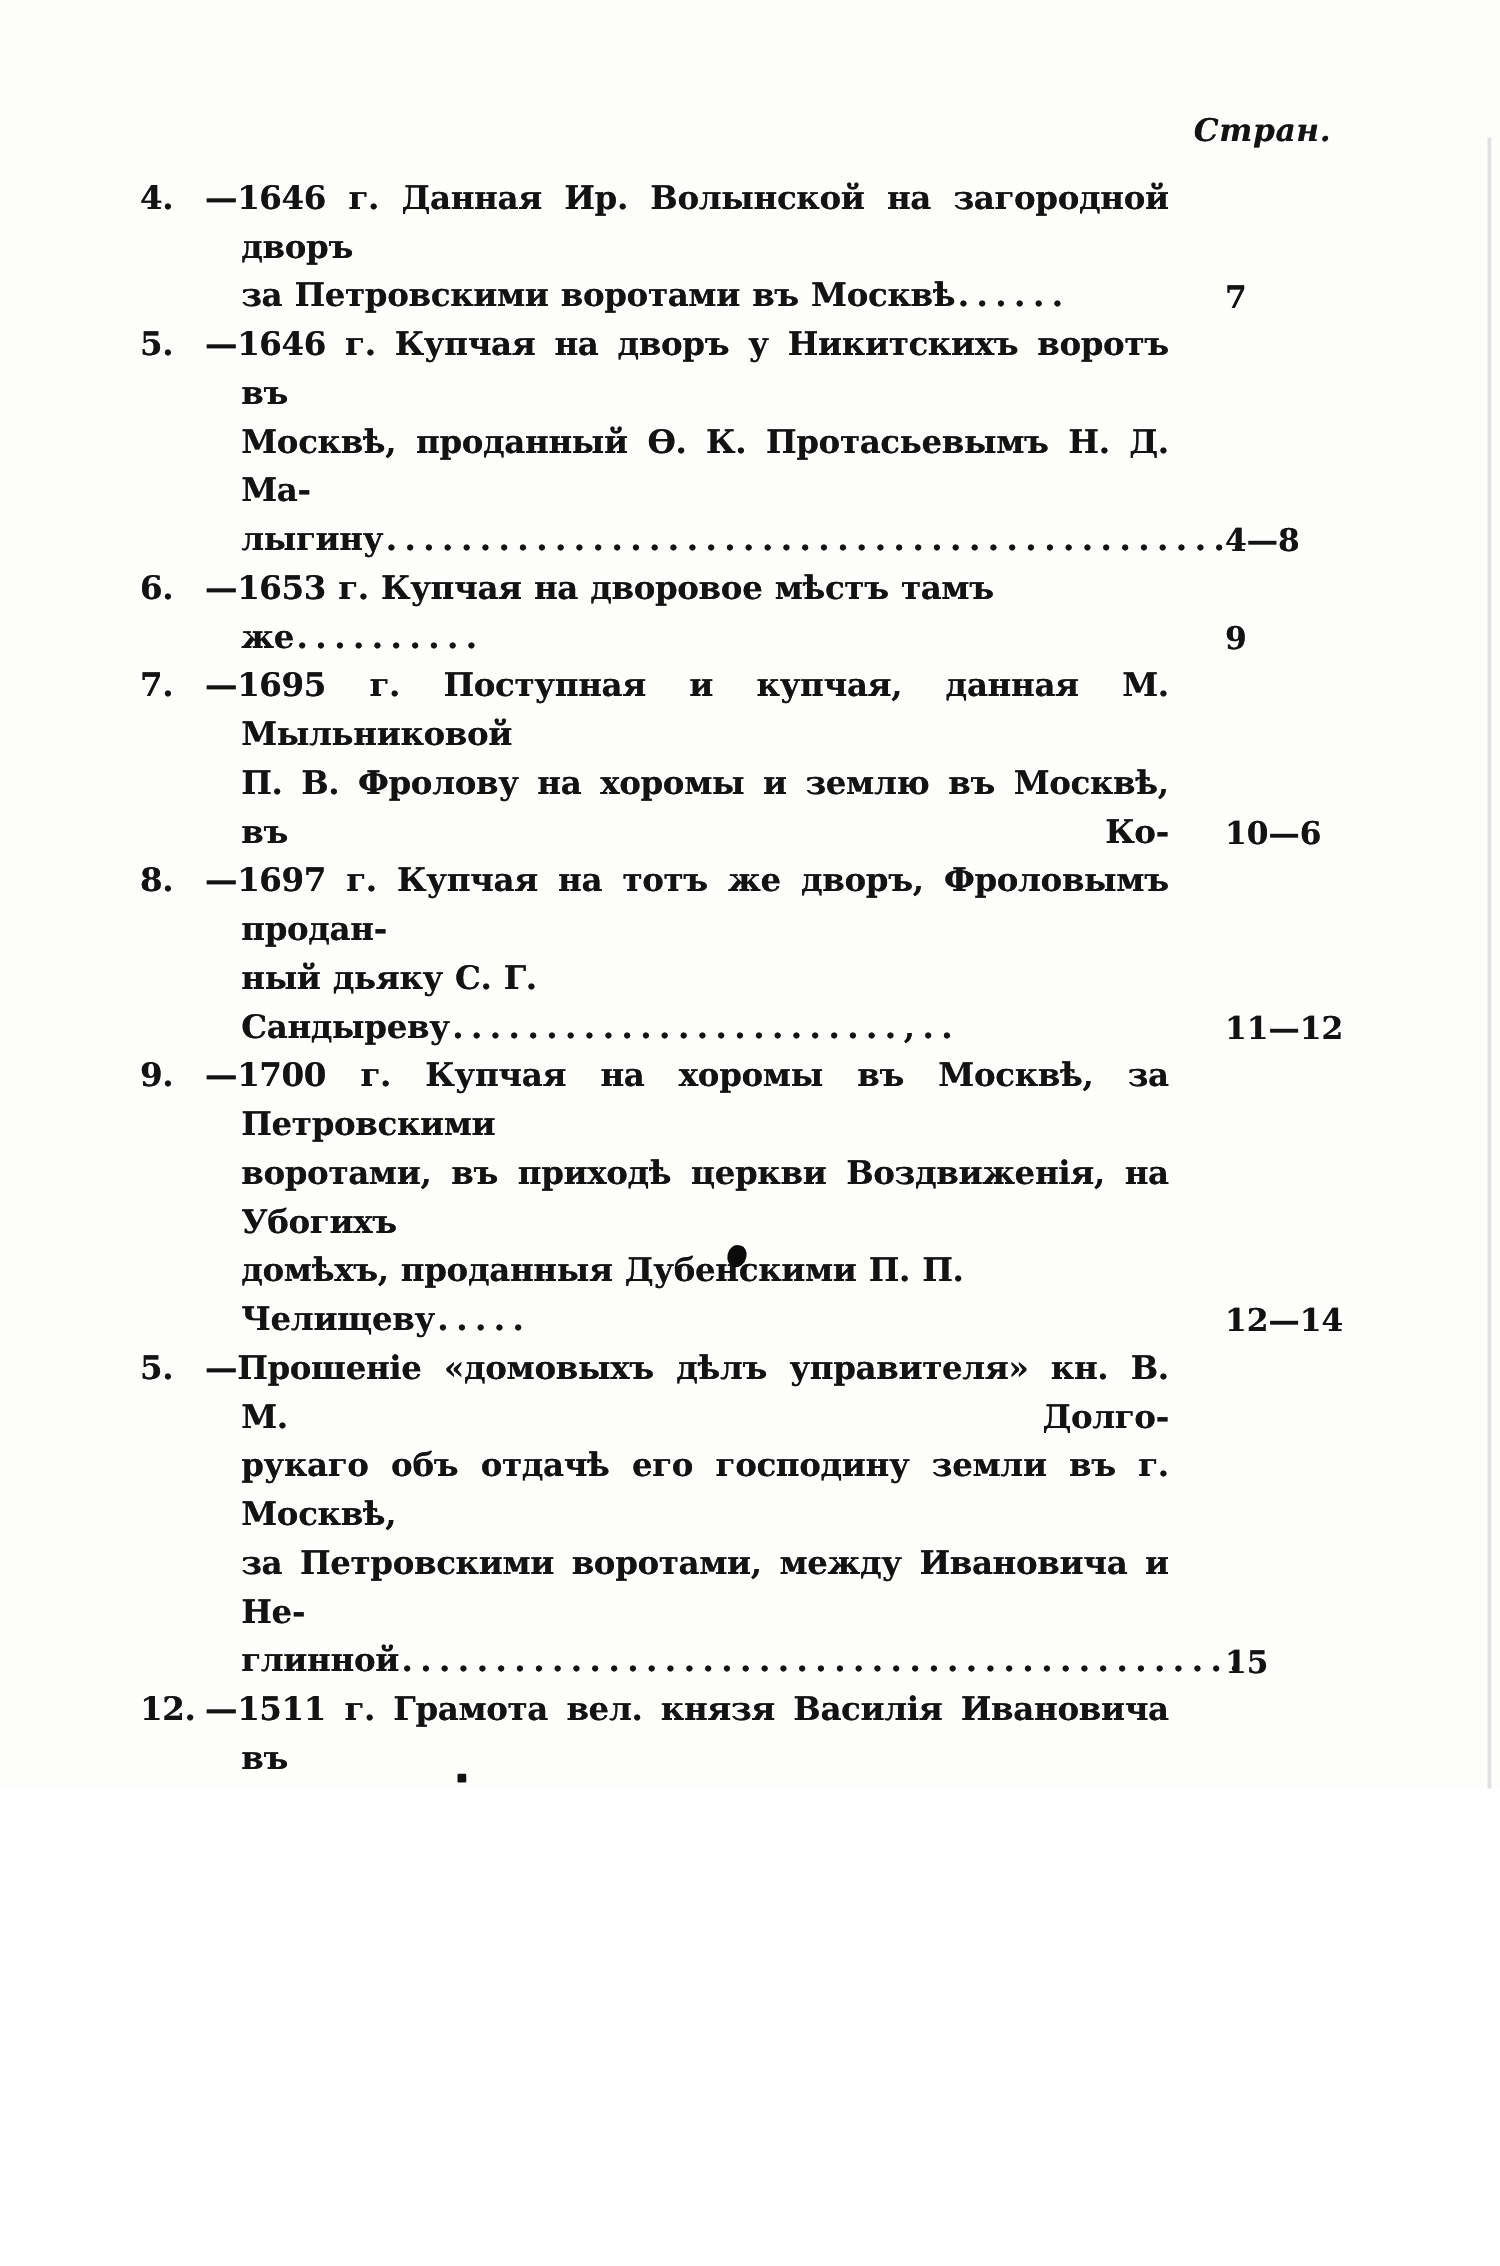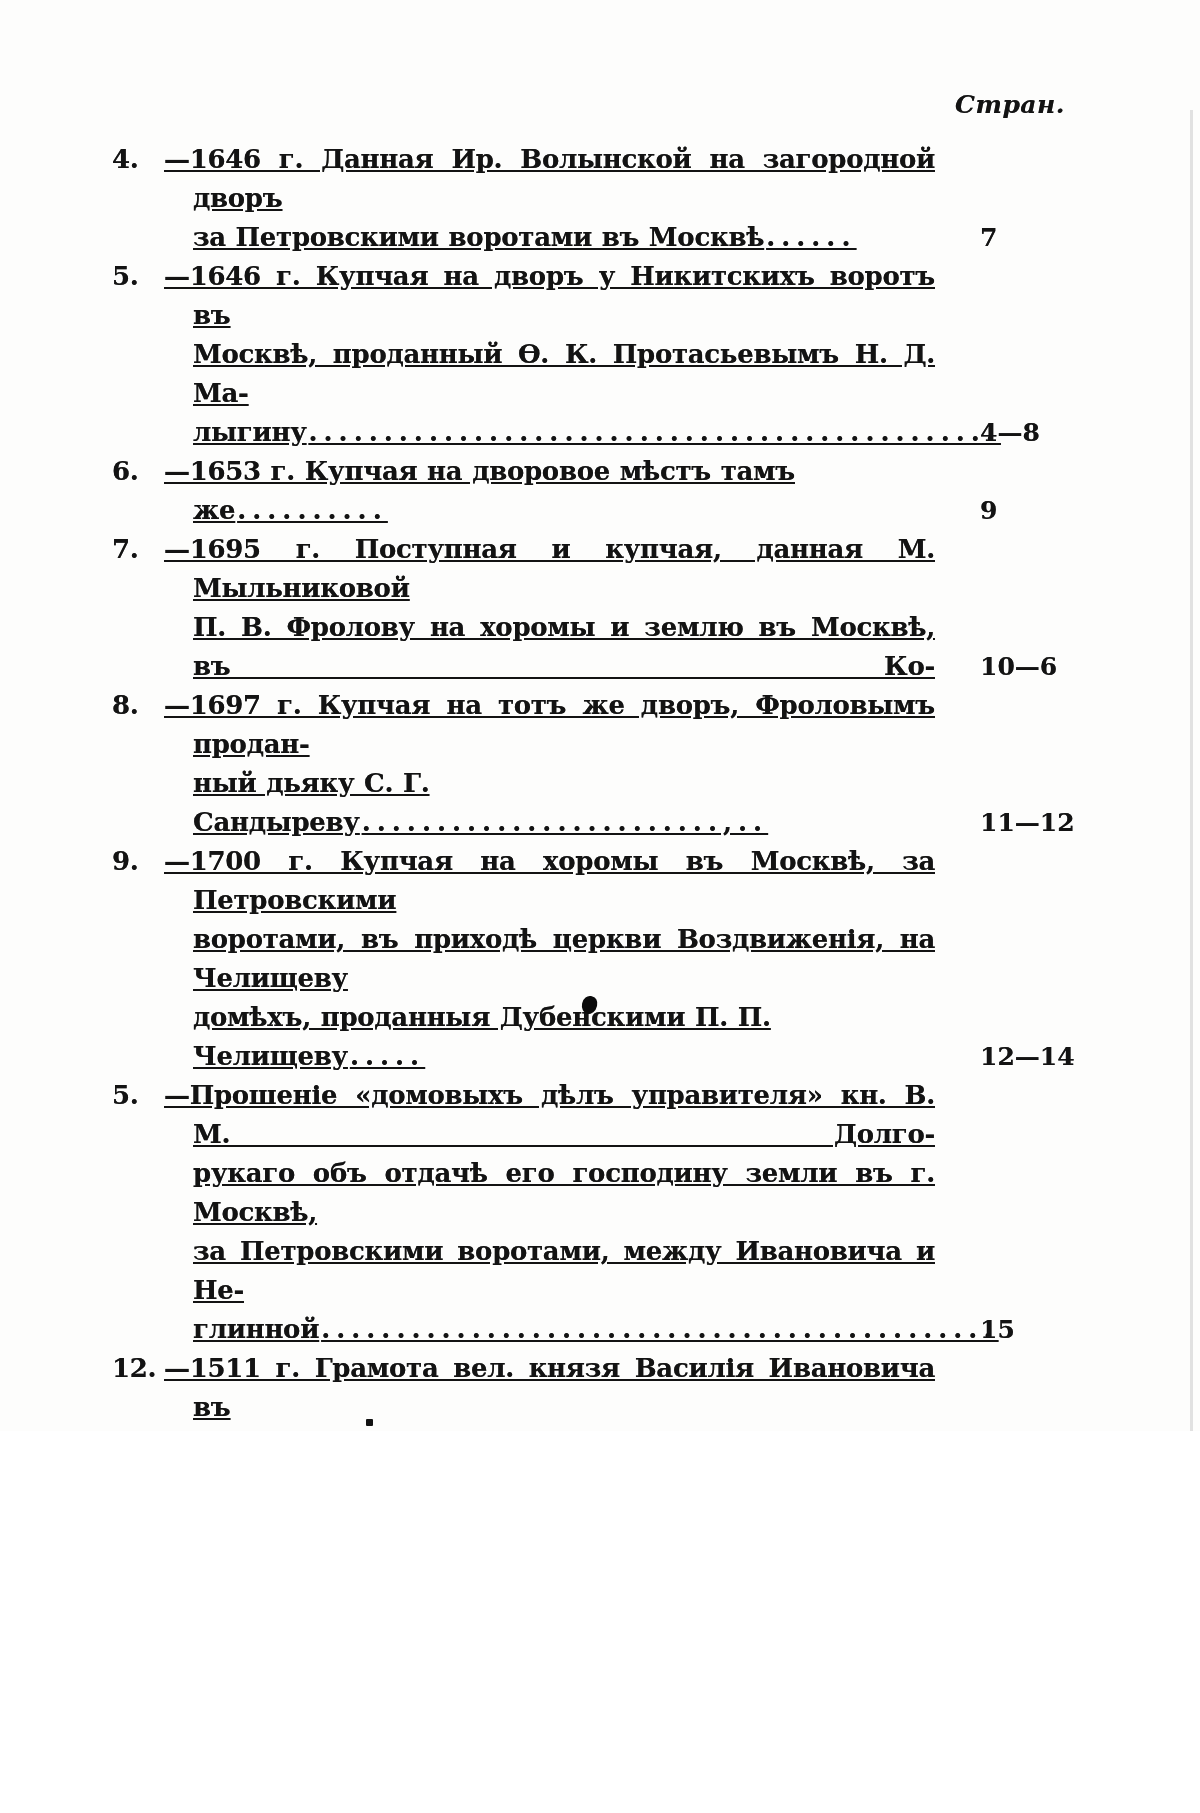--- a/index.html
+++ b/index.html
@@ -30,21 +30,20 @@
   .toc {
     position: absolute;
     top: 140px;
     left: 112px;
     width: 948px;
   }
   .entry {
     position: relative;
     padding-left: 81px;   
     padding-right: 125px; 
-    text-decoration: underline;
   }
   .line {
     font-size: 26px;
     font-weight: bold;
     line-height: 39px;
     letter-spacing: -0.3px;
     text-align: justify;
     text-align-last: justify;
     text-shadow: 0 0 0.4px rgba(0,0,0,.65);
     word-spacing: 1px;
@@ -139,21 +138,21 @@
         <div class="line">П. В. Фролову на хоромы и землю въ Москвѣ, въ Ко-</div>
         <span class="pages">10—6</span>
       </div>
       <div class="entry">
         <div class="line first"><span class="num">8.</span>—1697 г. Купчая на тотъ же дворъ, Фроловымъ продан-</div>
         <div class="line last">ный дьяку С. Г. Сандыреву<span class="dots">........................,..</span></div>
         <span class="pages">11—12</span>
       </div>
       <div class="entry">
         <div class="line first"><span class="num">9.</span>—1700 г. Купчая на хоромы въ Москвѣ, за Петровскими</div>
-        <div class="line">воротами, въ приходѣ церкви Воздвиженія, на Челищеву</div>
+        <div class="line">воротами, въ приходѣ церкви Воздвиженія, на Убогихъ</div>
         <div class="line last">домѣхъ, проданныя Дубенскими П. П. Челищеву<span class="dots">.....</span></div>
         <span class="pages">12—14</span>
       </div>
       <div class="entry">
         <div class="line first"><span class="num">5.</span>—Прошеніе «домовыхъ дѣлъ управителя» кн. В. М. Долго-</div>
         <div class="line">рукаго объ отдачѣ его господину земли въ г. Москвѣ,</div>
         <div class="line">за Петровскими воротами, между Ивановича и Не-</div>
         <div class="line last">глинной<span class="dots">.............................................</span></div>
         <span class="pages">15</span>
       </div>

